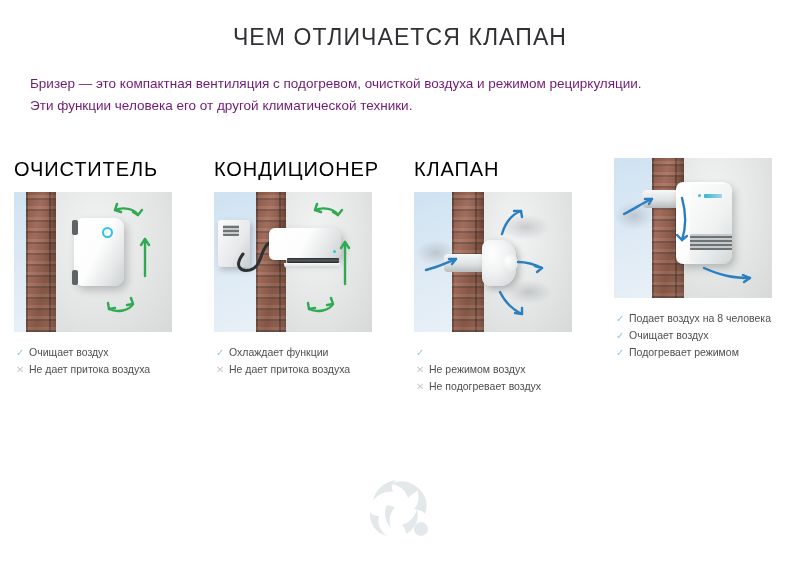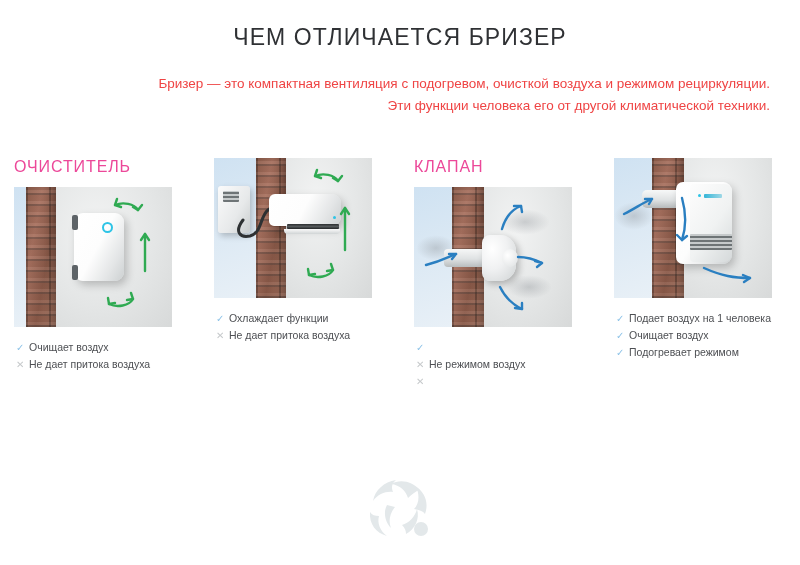--- a/index.html
+++ b/index.html
@@ -18,44 +18,44 @@
   .page-title {
     text-align: center;
     font-size: 23px;
     font-weight: 400;
     letter-spacing: 1.1px;
     color: #2f3134;
     margin: 0;
     padding-top: 24px;
   }
   .intro {
-    text-align: right;
+    text-align: left;
     font-size: 13.5px;
     line-height: 22px;
-    color: #ef4444;
+    color: #701a75;
     margin: 22px auto 0 auto;
     width: 740px;
   }
   .intro .line { display: block; }
 
   
   .columns {
     position: absolute;
     top: 158px;
     left: 0;
     width: 800px;
     display: flex;
   }
   .col { width: 200px; padding-left: 14px; }
 
   .col-title {
-    font-size: 16px;
+    font-size: 20px;
     font-weight: 400;
     letter-spacing: 0.9px;
-    color: #ec4899;
+    color: #000000;
     margin: 0 0 11px 0;
     white-space: nowrap;
   }
 
   
   .shot {
     position: relative;
     width: 158px;
     height: 140px;
     overflow: hidden;
@@ -164,21 +164,21 @@
     position: absolute;
     left: 362px;
     top: 474px;
     width: 76px;
     height: 66px;
   }
 </style>
 </head>
 <body>
 
-<h1 class="page-title">ЧЕМ ОТЛИЧАЕТСЯ БРИЗЕР</h1>
+<h1 class="page-title">ЧЕМ ОТЛИЧАЕТСЯ КЛАПАН</h1>
 
 <div class="intro">
   <span class="line">Бризер — это компактная вентиляция с подогревом, очисткой воздуха и режимом рециркуляции.</span>
   <span class="line">Эти функции человека его от другой климатической техники.</span>
 </div>
 
 <div class="columns">
 
   <div class="col">
     <div class="col-title">ОЧИСТИТЕЛЬ</div>
@@ -213,20 +213,21 @@
         <span>Очищает воздух</span>
       </li>
       <li>
         <span class="mark no">✕</span>
         <span>Не дает притока воздуха</span>
       </li>
     </ul>
   </div>
 
   <div class="col">
+    <div class="col-title">КОНДИЦИОНЕР</div>
 
     <div class="shot">
       <div class="sky" style="width:72px;"></div>
       <div class="indoor" style="width:86px;"></div>
       <div class="brick" style="left:42px;width:30px;"></div>
 
       <div style="position:absolute;left:4px;top:28px;width:32px;height:47px;border-radius:3px;
                   background:linear-gradient(120deg,#fbfbfb 0%,#e7e9ea 60%,#c9cdce 100%);
                   box-shadow:2px 3px 6px rgba(0,0,0,0.22);"></div>
       <div class="grille" style="left:9px;top:33px;width:16px;height:11px;"></div>
@@ -303,20 +304,21 @@
     <ul class="features">
       <li>
         <span class="mark yes">✓</span>
       </li>
       <li>
         <span class="mark no">✕</span>
         <span>Не режимом воздух</span>
       </li>
       <li>
         <span class="mark no">✕</span>
+        <span>Не подогревает воздух</span>
       </li>
     </ul>
   </div>
 
   <div class="col">
 
     <div class="shot">
       <div class="sky" style="width:70px;"></div>
       <div class="indoor" style="width:88px;"></div>
       <div class="brick" style="left:38px;width:32px;"></div>
@@ -342,21 +344,21 @@
           <path d="M68 82 l-5 -5 M68 82 l5 -4"></path>
           <path d="M90 110 C108 118, 120 120, 136 120"></path>
           <path d="M136 120 l-7 -3 M136 120 l-6 4"></path>
         </g>
       </svg>
     </div>
 
     <ul class="features">
       <li>
         <span class="mark yes">✓</span>
-        <span>Подает воздух на 1 человека</span>
+        <span>Подает воздух на 8 человека</span>
       </li>
       <li>
         <span class="mark yes">✓</span>
         <span>Очищает воздух</span>
       </li>
       <li>
         <span class="mark yes">✓</span>
         <span>Подогревает режимом</span>
       </li>
     </ul>

